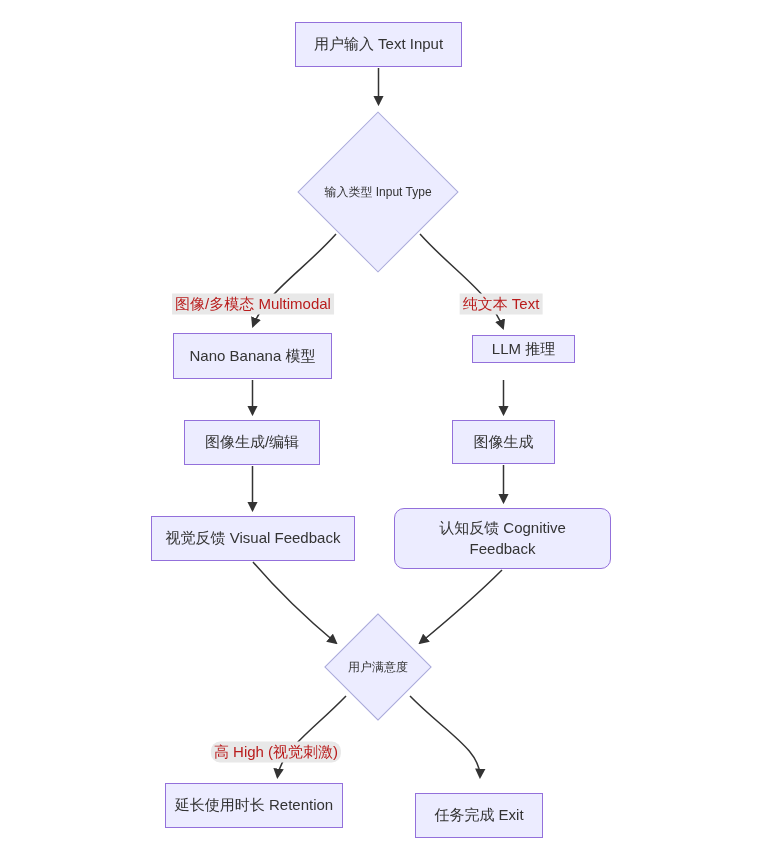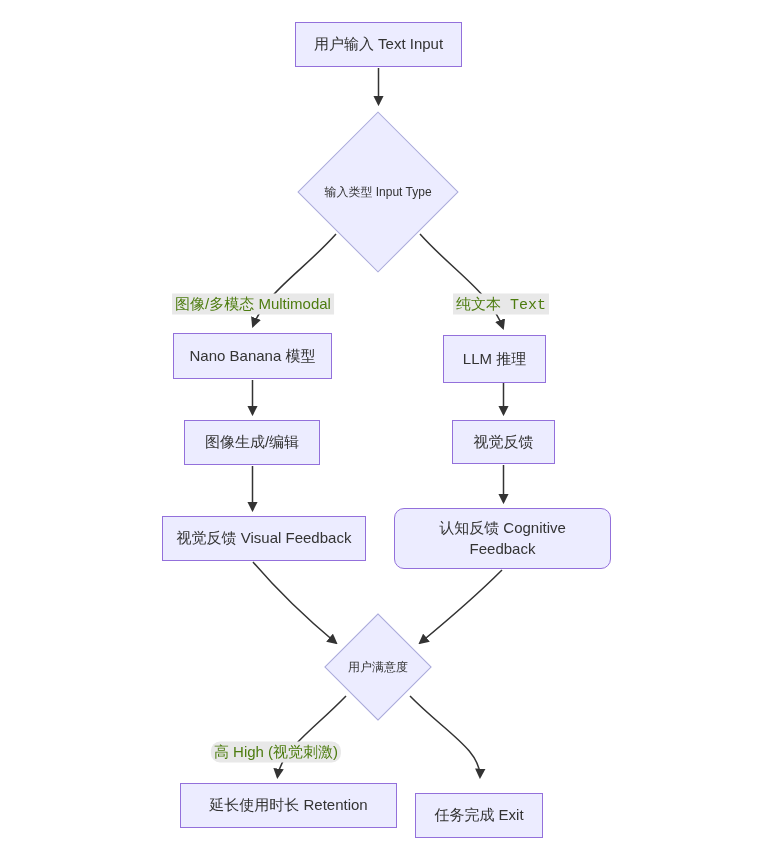--- a/index.html
+++ b/index.html
@@ -33,21 +33,21 @@
     transform:translate(-50%,-50%);
     font-size:12px;color:#333333;
     white-space:nowrap;
     text-align:center;
   }
   .edge-label{
     position:absolute;
     transform:translate(-50%,-50%);
     background:#e8e8e8;
     padding:1px 3px;
-    font-size:15px;color:#4d7c0f;
+    font-size:15px;color:#b91c1c;
     white-space:nowrap;
   }
   .wrap{max-width:150px;}
 </style>
 </head>
 <body>
 
 <div id="canvas">
 
   <svg id="edges" viewBox="0 0 760 845" xmlns="http://www.w3.org/2000/svg">
@@ -76,47 +76,47 @@
   </div>
 
   <div class="node" style="left:184px;top:420px;width:136px;height:45px;">
     <span>图像生成/编辑</span>
   </div>
 
   <div class="node" style="left:173px;top:333px;width:159px;height:46px;">
     <span>Nano Banana 模型</span>
   </div>
 
-  <div class="node" style="left:151px;top:516px;width:204px;height:45px;margin-left:11px;">
+  <div class="node" style="left:151px;top:516px;width:204px;height:45px;">
     <span>视觉反馈 Visual Feedback</span>
   </div>
 
-  <div class="node" style="left:443px;top:335px;width:103px;height:48px;">
+  <div class="node" style="left:472px;top:335px;width:103px;height:28px;">
     <span>LLM 推理</span>
   </div>
 
   <div class="node" style="left:452px;top:420px;width:103px;height:44px;">
-    <span>视觉反馈</span>
+    <span>图像生成</span>
   </div>
 
   <div class="node" style="left:394px;top:508px;width:217px;height:61px;border-radius:10px;">
     <span class="wrap">认知反馈 Cognitive Feedback</span>
   </div>
 
-  <div class="node" style="left:180px;top:783px;width:217px;height:45px;">
+  <div class="node" style="left:165px;top:783px;width:178px;height:45px;">
     <span>延长使用时长 Retention</span>
   </div>
 
   <div class="node" style="left:415px;top:783px;width:128px;height:45px;margin-top:10px;">
     <span>任务完成 Exit</span>
   </div>
 
   <div class="diamond-shape" style="left:321px;top:135px;width:114px;height:114px;"></div>
   <div class="diamond-label" style="left:378px;top:192px;">输入类型 Input Type</div>
 
   <div class="diamond-shape" style="left:340px;top:629px;width:76px;height:76px;"></div>
   <div class="diamond-label" style="left:378px;top:667px;">用户满意度</div>
 
   <div class="edge-label" style="left:253px;top:304px;">图像/多模态 Multimodal</div>
-  <div class="edge-label" style="left:501px;top:304px;font-family:Liberation Mono, monospace;">纯文本 Text</div>
+  <div class="edge-label" style="left:501px;top:304px;">纯文本 Text</div>
   <div class="edge-label" style="left:276px;top:752px;border-radius:9px;">高 High (视觉刺激)</div>
 
 </div>
 
 </body></html>

